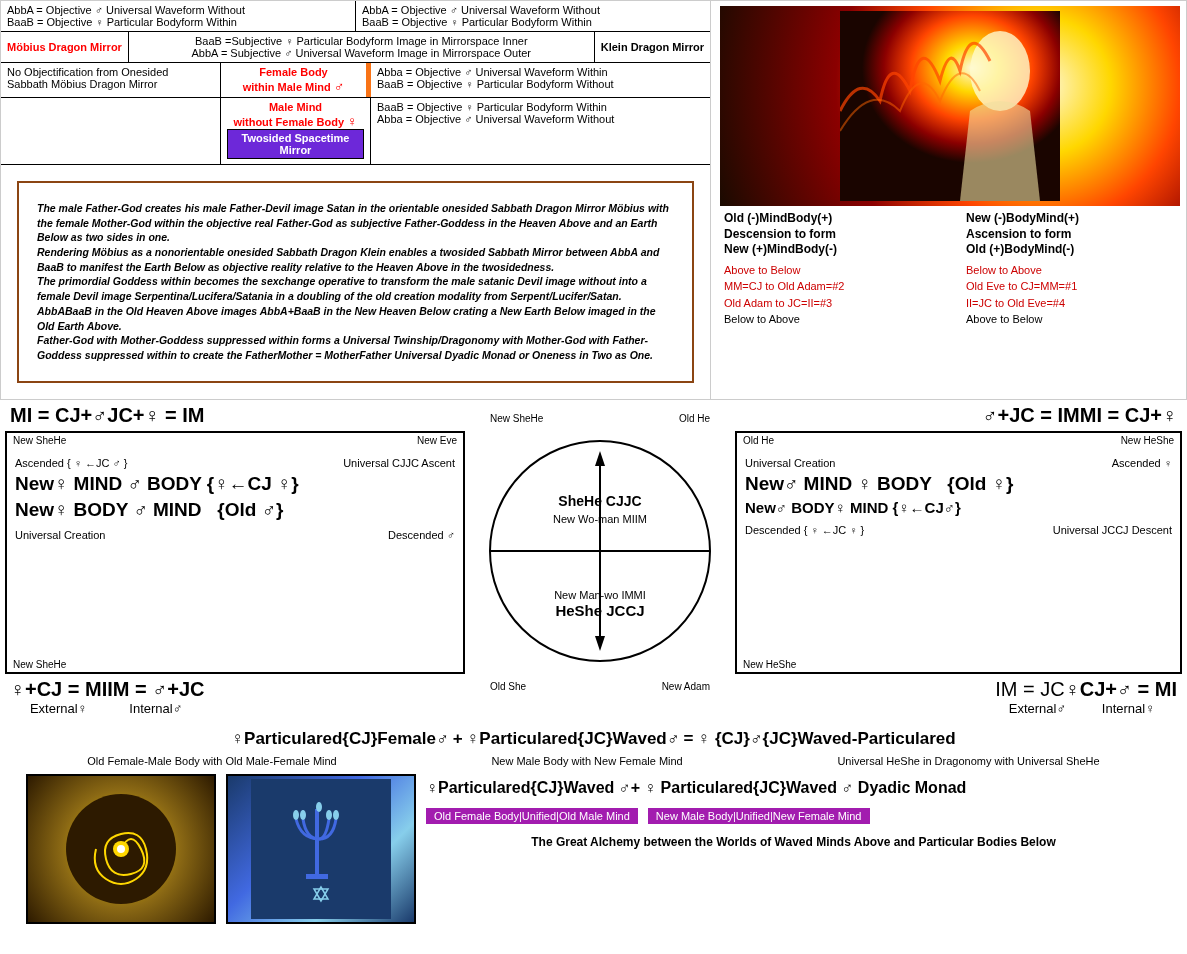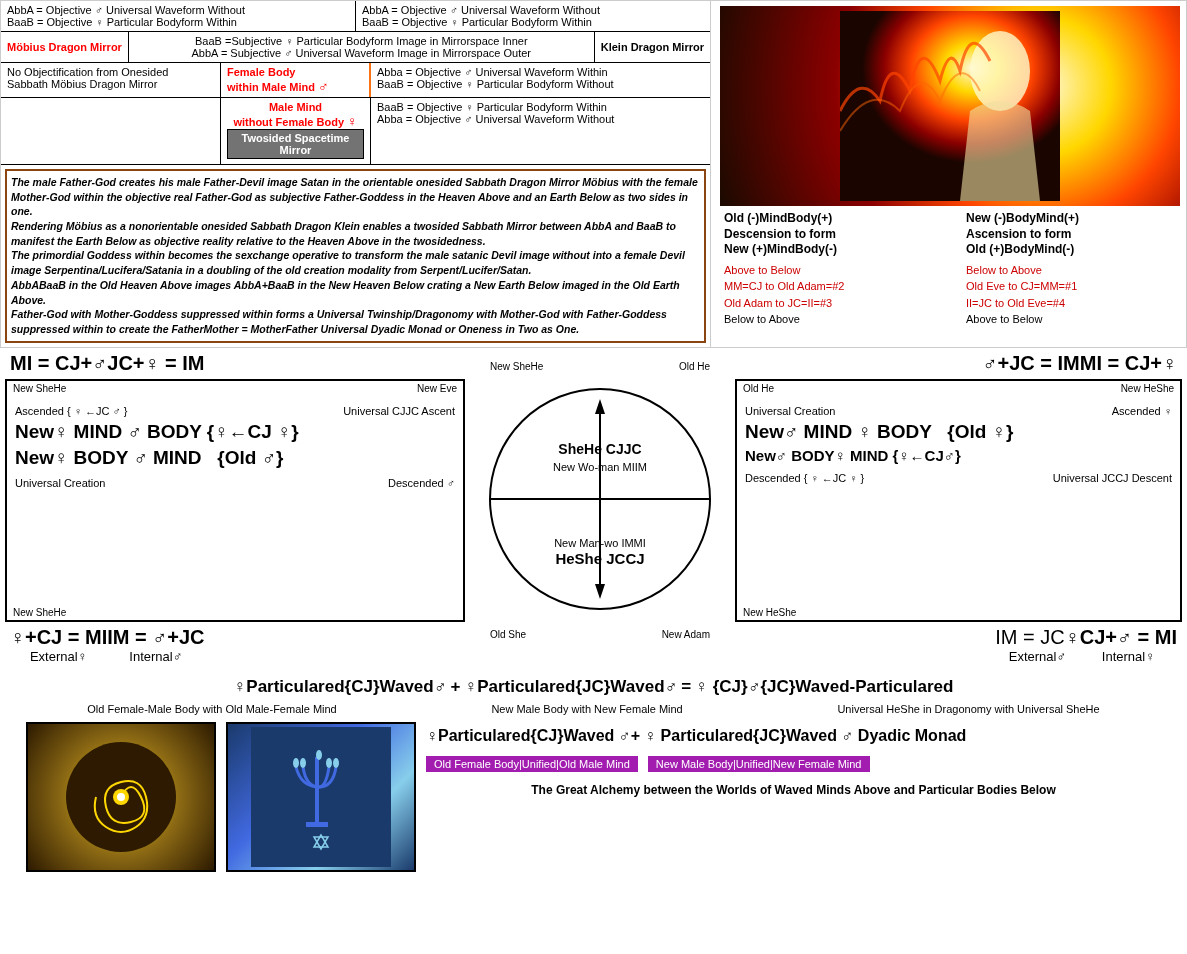--- a/index.html
+++ b/index.html
@@ -100,22 +100,22 @@
       padding: 3px 6px;
       font-size: 11px;
       border-right: 1px solid #000;
     }
     .no-obj-center {
       flex: 0 0 150px;
       padding: 3px 6px;
       font-size: 11px;
       color: red;
       font-weight: bold;
-      text-align: left;
-      border-right: 2px solid #f97316;
+      text-align: center;
+      border-right: 5px solid #f97316;
     }
     .no-obj-right {
       flex: 1;
       padding: 3px 6px;
       font-size: 11px;
     }
 
     
     .male-mind-row {
       display: flex;
@@ -136,34 +136,34 @@
       border-right: 1px solid #000;
     }
     .male-mind-right {
       flex: 1;
       padding: 3px 6px;
       font-size: 11px;
     }
 
     
     .twosided-banner {
-      background: #737373;
+      background: #6d28d9;
       color: white;
       text-align: center;
       font-size: 11px;
       padding: 2px 6px;
       margin-bottom: 2px;
       border: 1px solid #000;
     }
 
     
     .text-block {
       border: 2px solid #8B4513;
-      margin: 4px;
-      padding: 4px;
+      margin: 16px;
+      padding: 18px;
       font-size: 10.5px;
       font-style: italic;
       font-weight: bold;
       line-height: 1.4;
       color: #000;
     }
 
     
     .jesus-image {
       width: 460px;
@@ -533,21 +533,21 @@
     </div>
     <div style="text-align:center;">
       <div style="font-size:20px; font-weight:bold;">CJ+♂ = MI</div>
       <div style="font-size:13px;">Internal♀</div>
     </div>
   </div>
 
   <div class="bottom-section">
 
     <div style="font-size:17px; font-weight:bold; text-align:center; padding:4px 0; display:flex; align-items:center; justify-content:center; gap:4px;">
-      <span>♀Particulared{CJ}Waved♂</span>
+      <span>♀Particulared{CJ}Female♂</span>
       <span>+</span>
       <span>♀Particulared{JC}Waved♂</span>
       <span>=</span>
       <span>♀ {CJ}♂{JC}Waved-Particulared</span>
     </div>
     <div style="display:flex; justify-content:space-around; font-size:11px; padding:2px 0;">
       <div>Old Female-Male Body with Old Male-Female Mind</div>
       <div>New Male Body with New Female Mind</div>
       <div>Universal HeShe in Dragonomy with Universal SheHe</div>
     </div>

